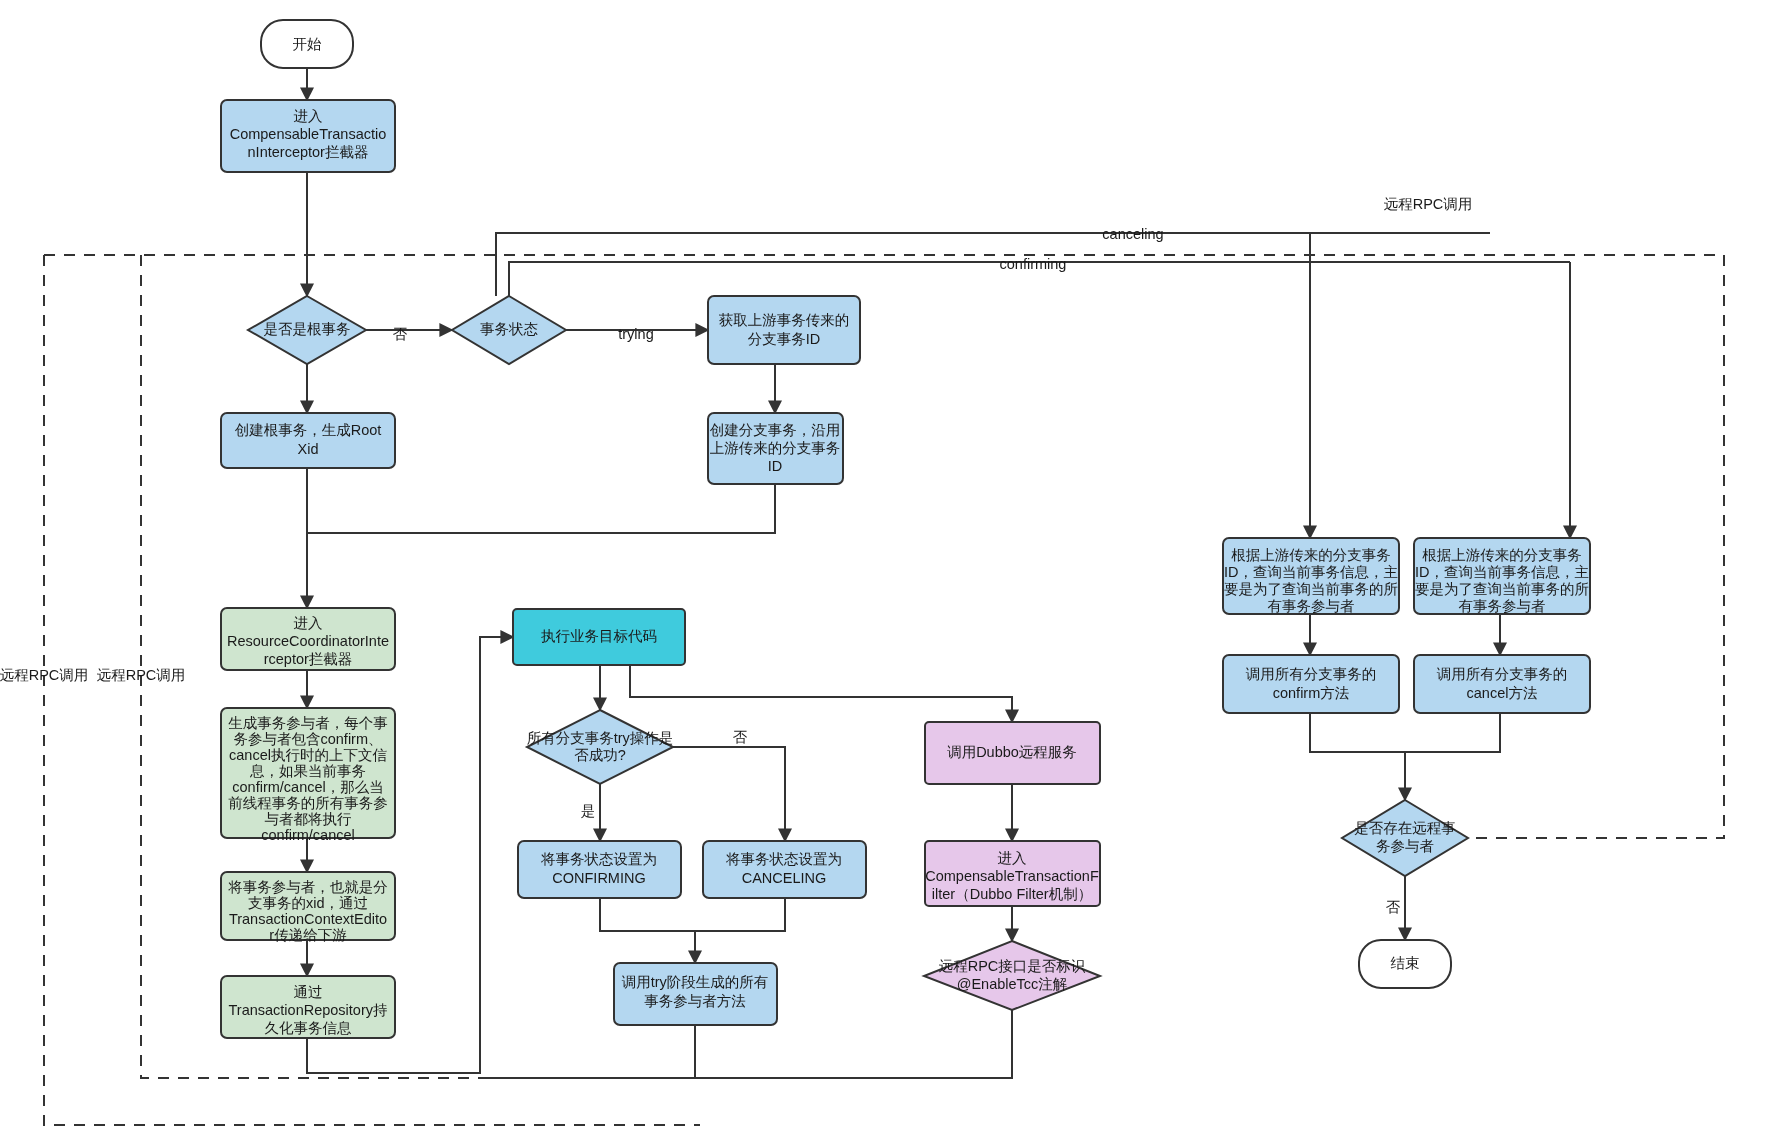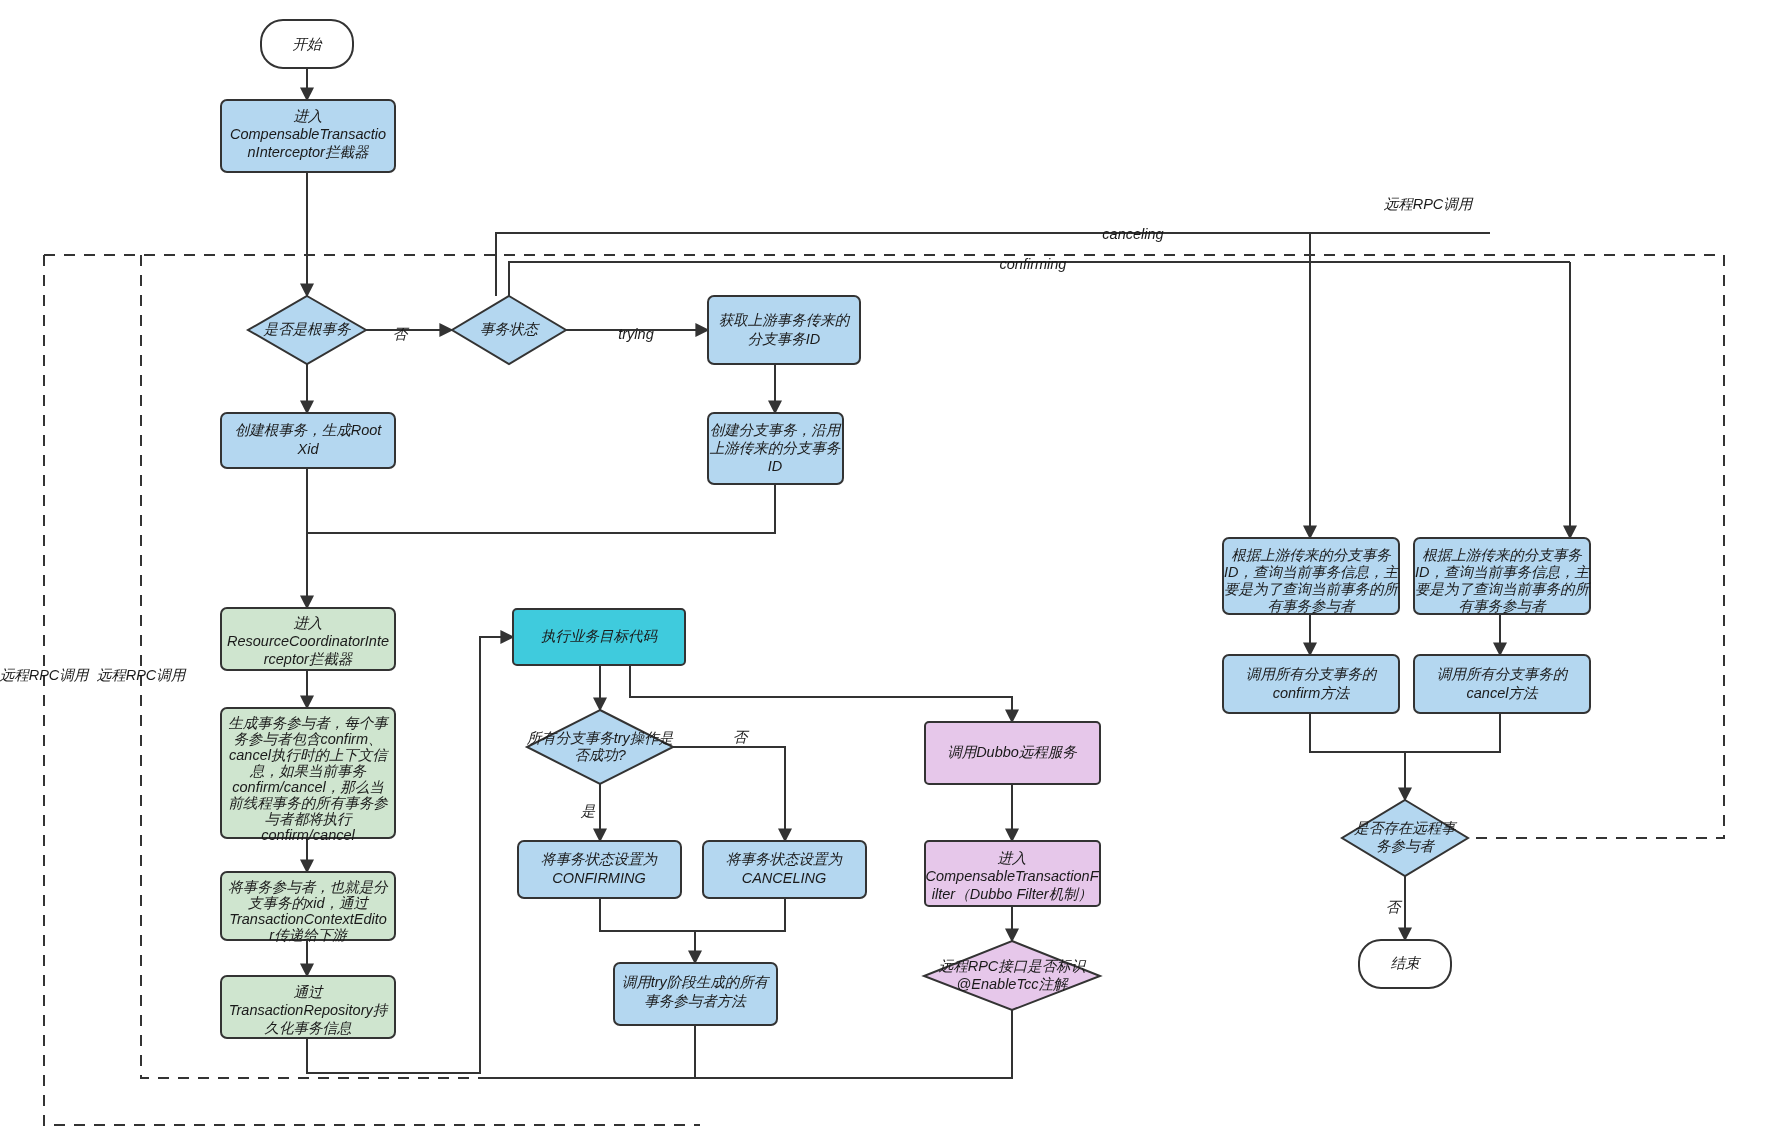--- a/index.html
+++ b/index.html
@@ -10,21 +10,20 @@
   body {
     width: 1768px;
     height: 1130px;
     font-family: "Liberation Sans", "DejaVu Sans", sans-serif;
     overflow: hidden;
   }
   #flow-root {
     position: relative;
     width: 1768px;
     height: 1130px;
-    font-style: italic;
   }
   svg.flow-canvas {
     position: absolute;
     top: 0;
     left: 0;
     width: 1768px;
     height: 1130px;
     display: block;
   }
   .node-shape {

